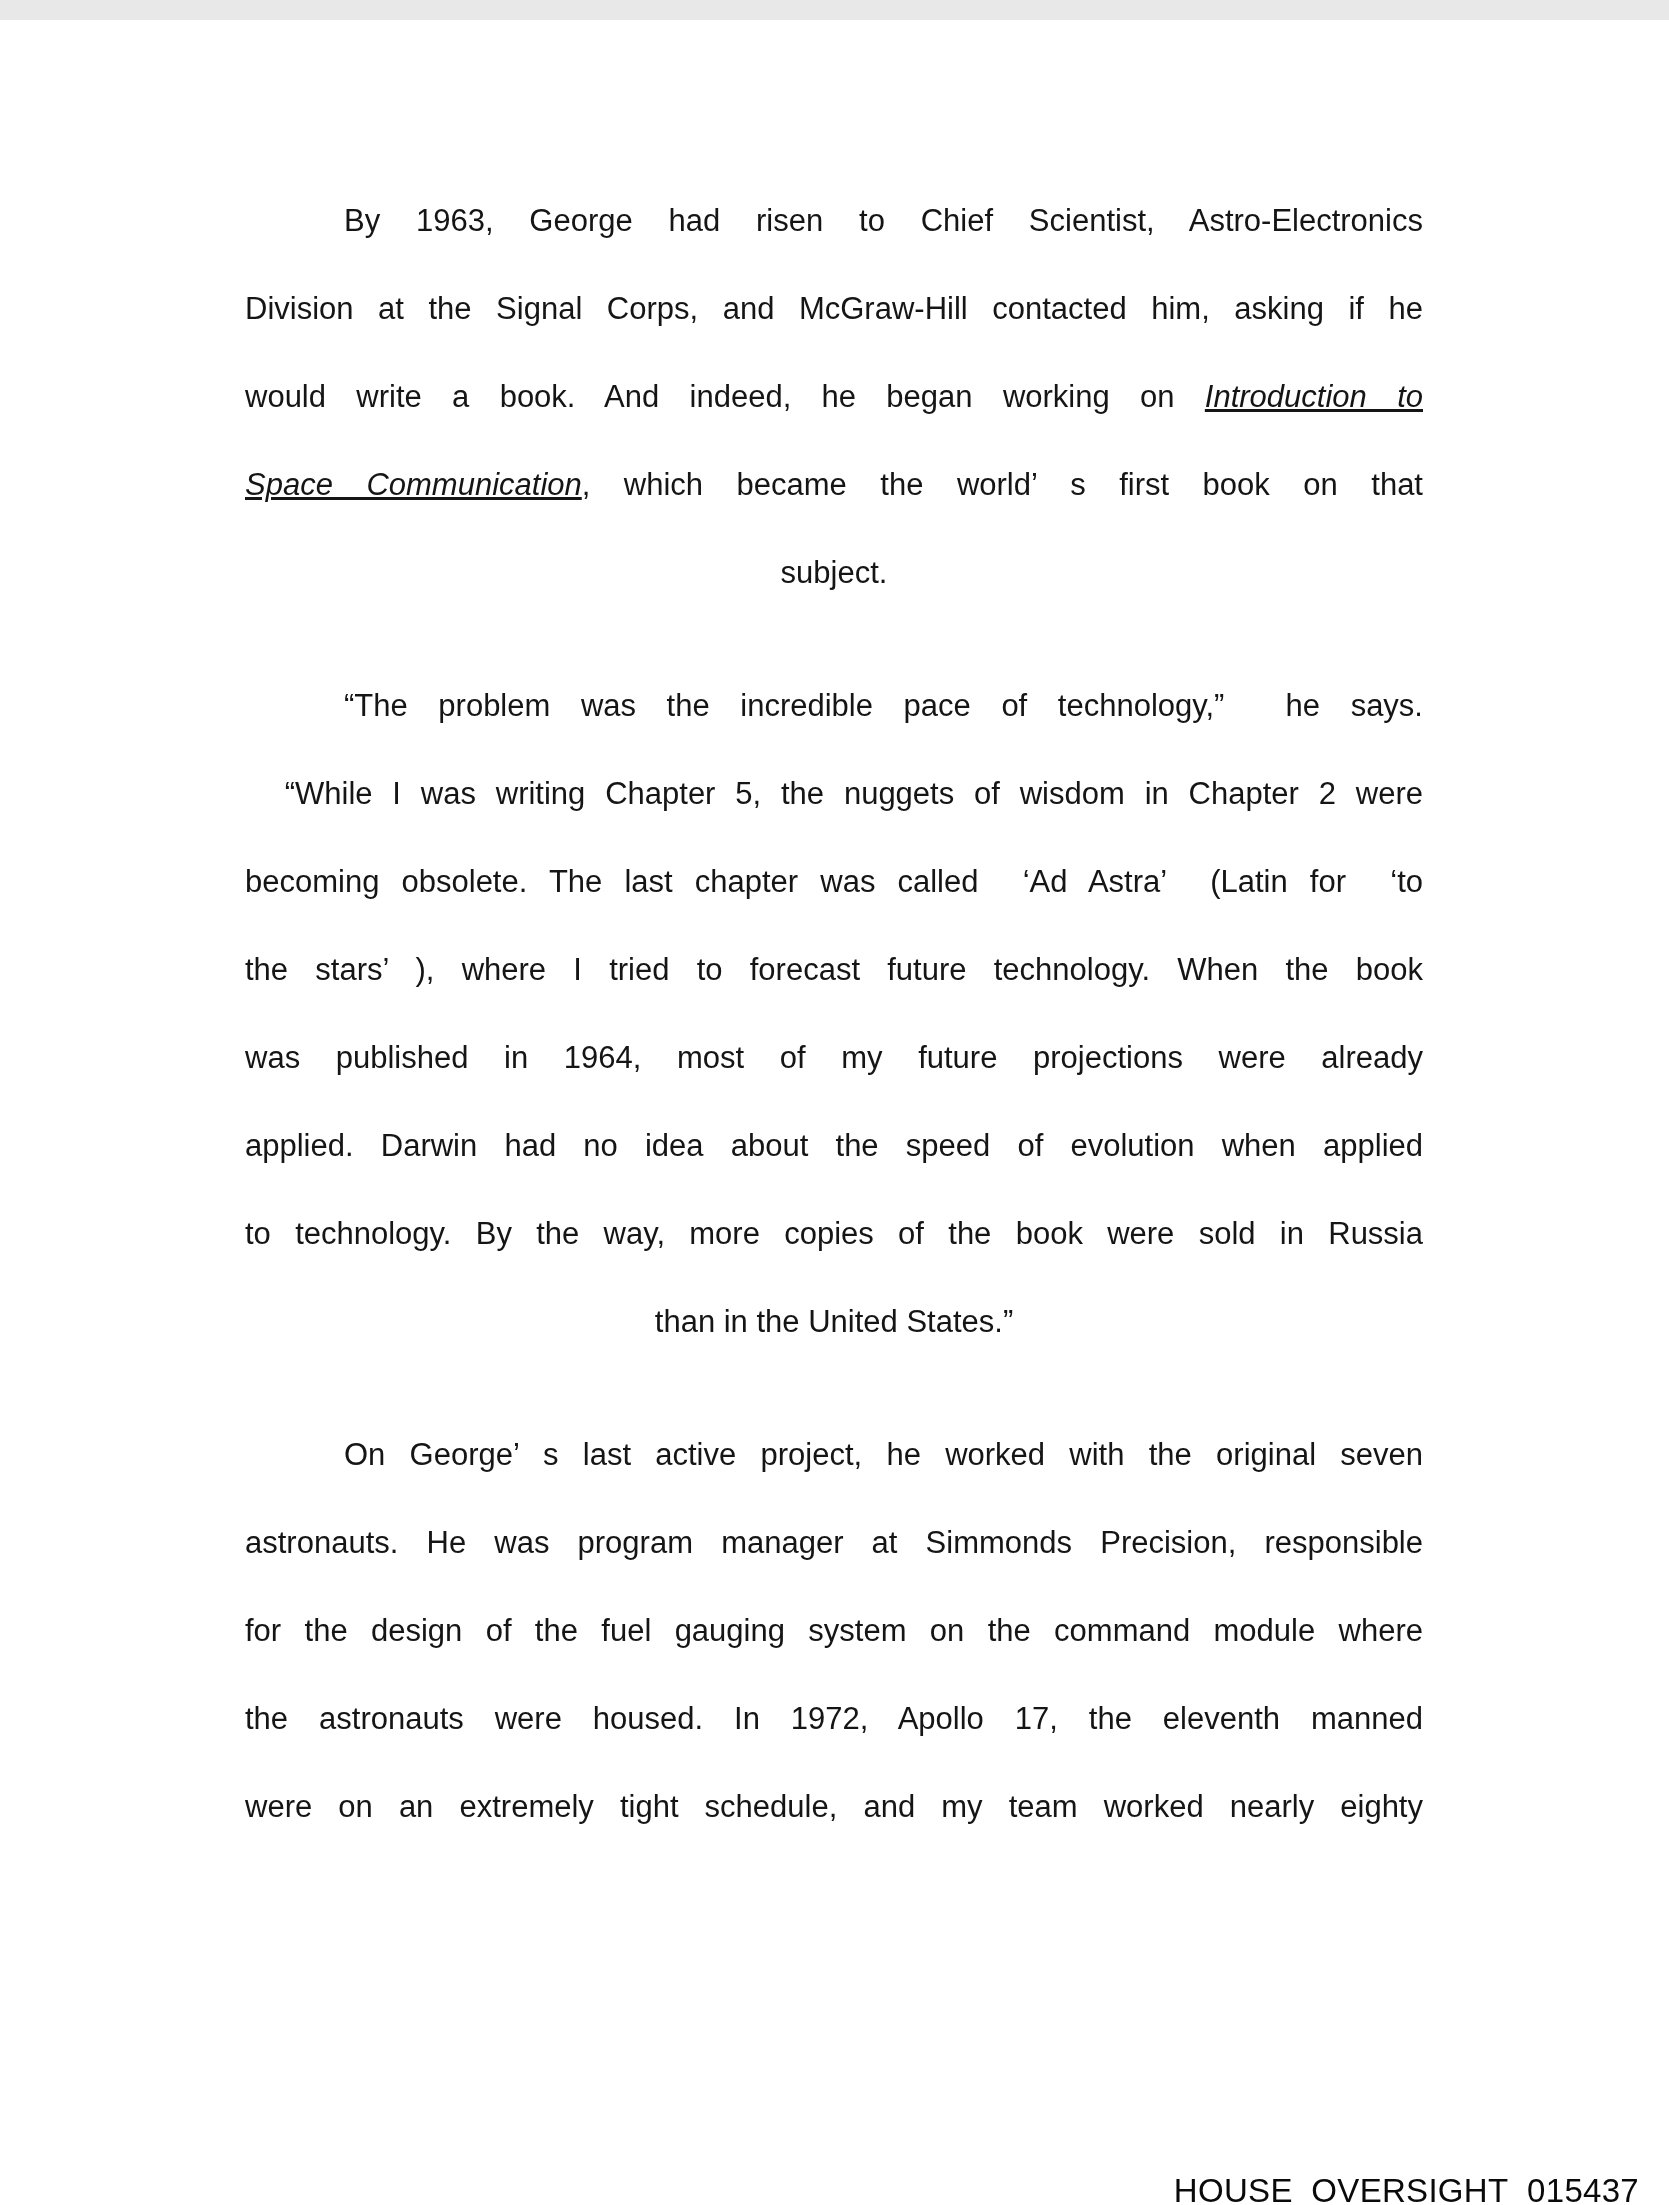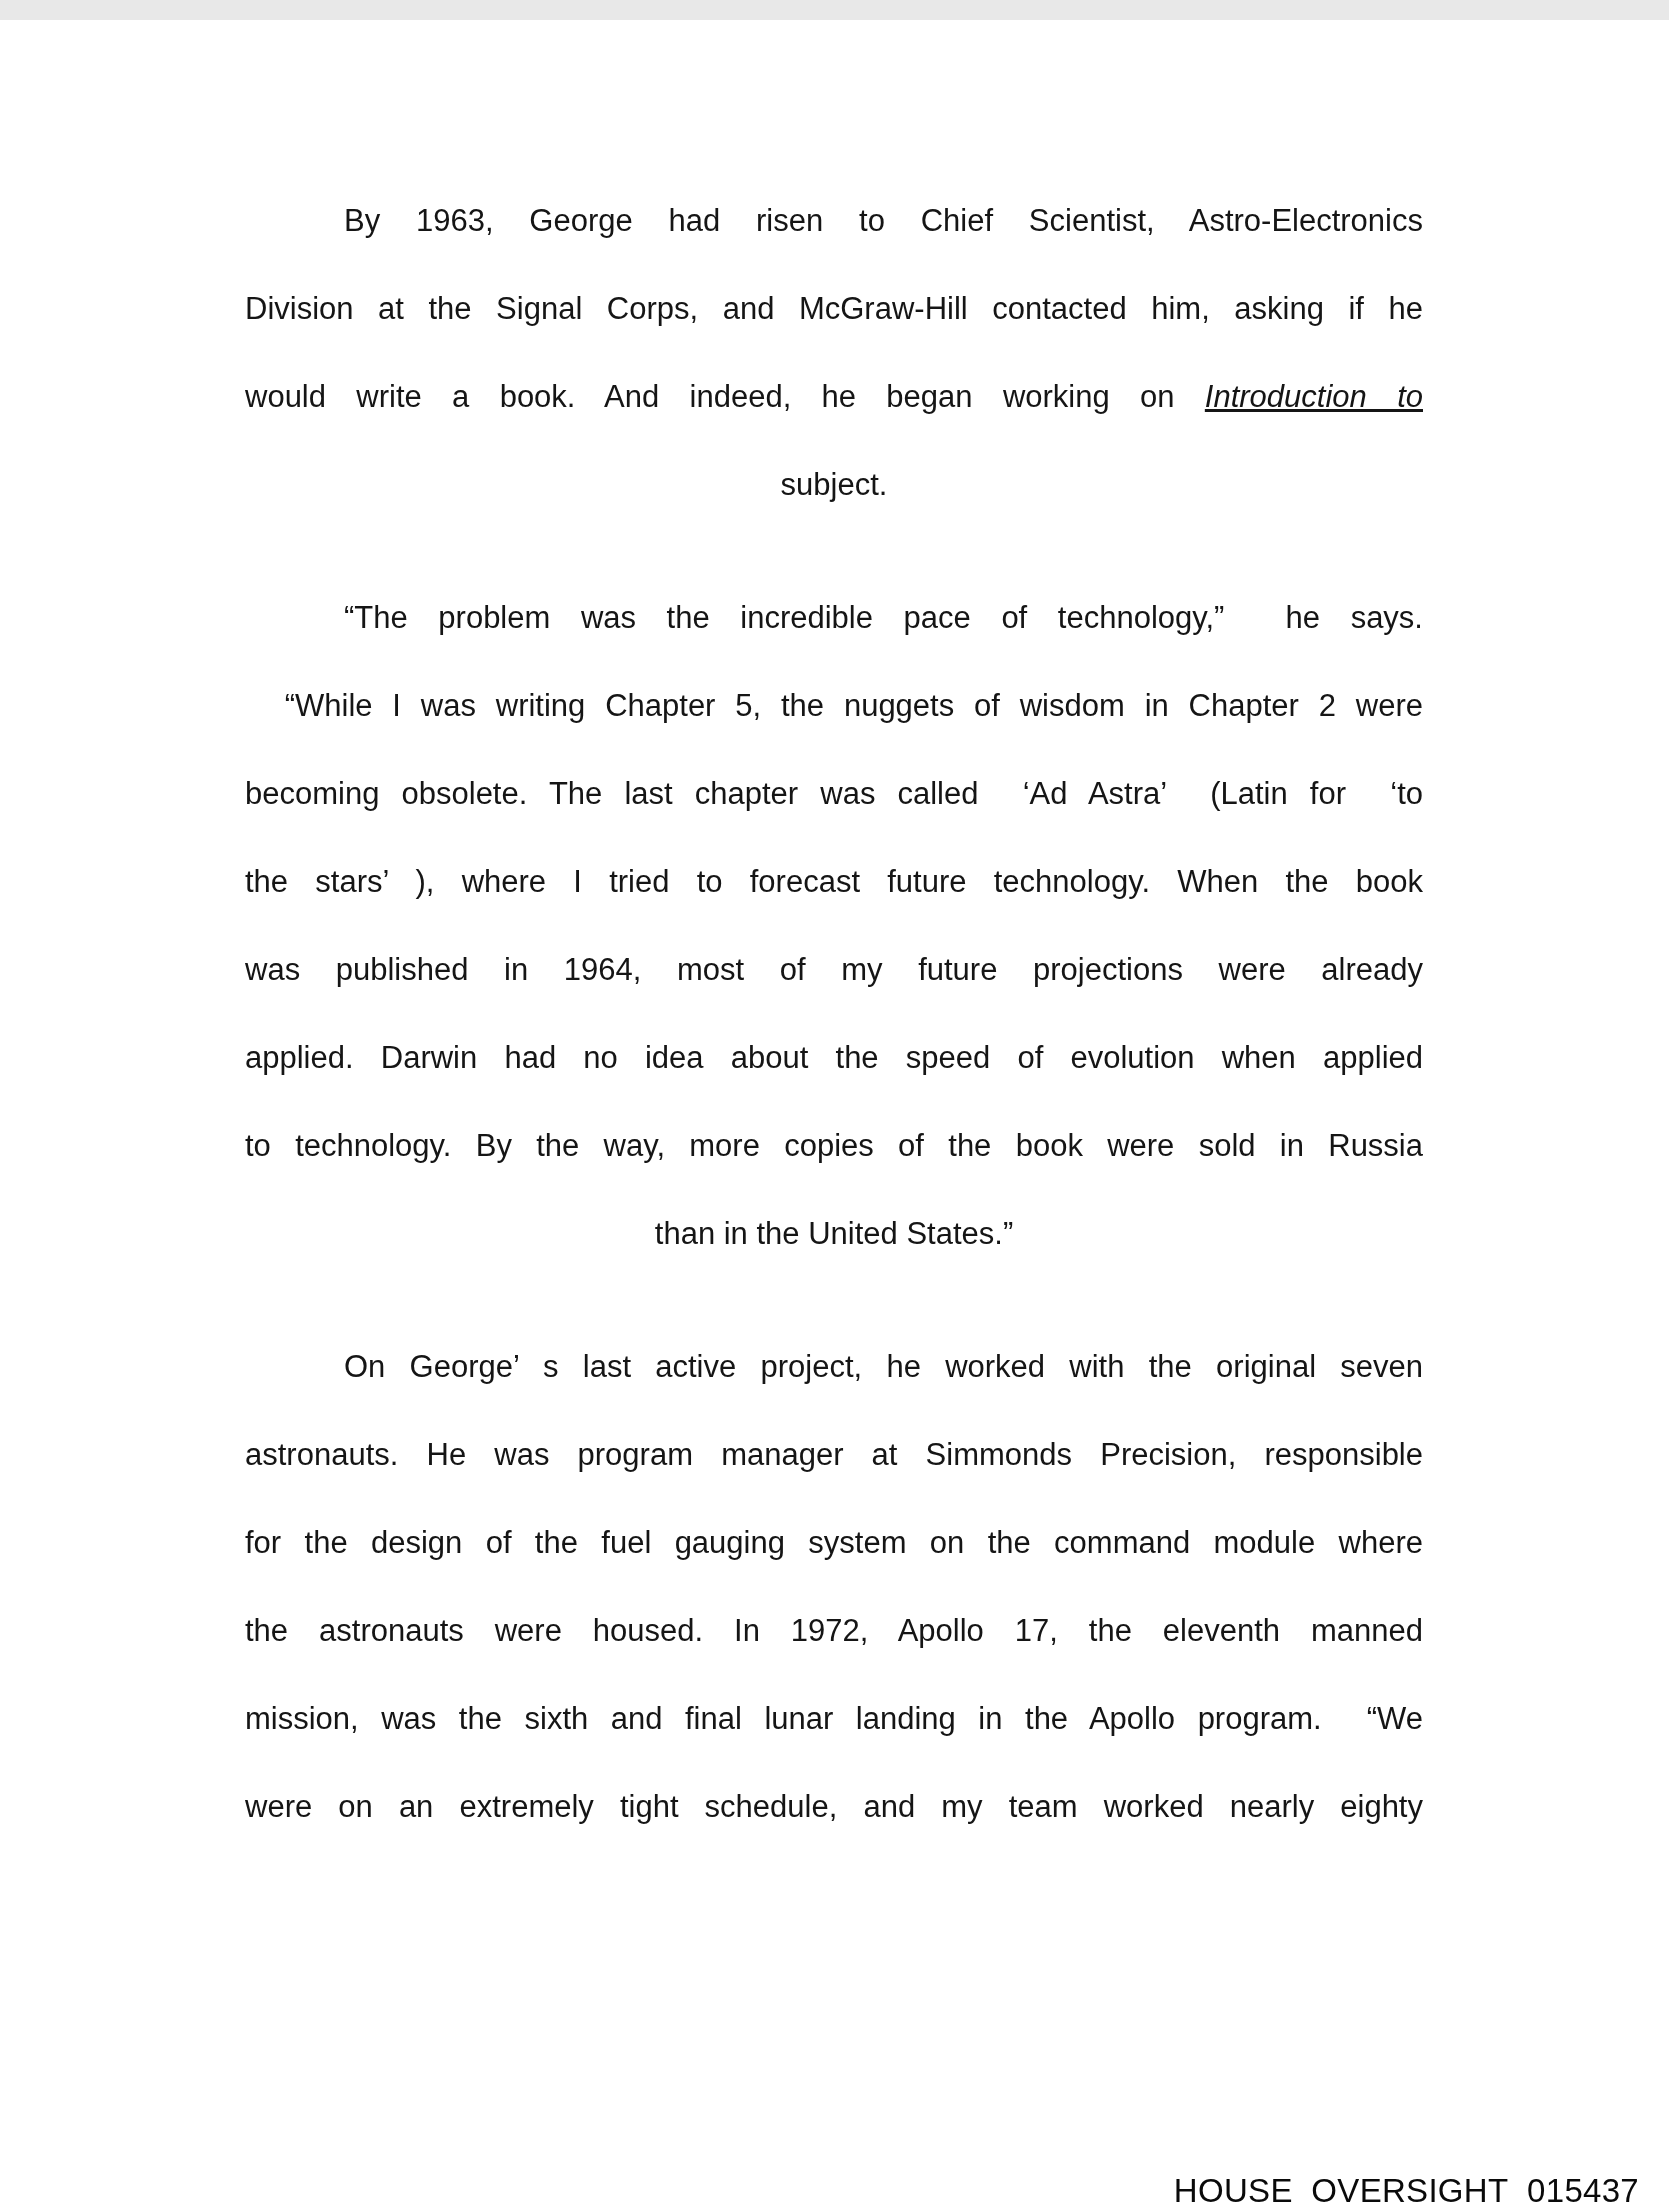--- a/index.html
+++ b/index.html
@@ -58,36 +58,36 @@
 </style>
 </head>
 <body>
 
 <div class="page">
   <div class="doc-body">
       <div class="paragraph">
         <div class="line justify indent"><span>By 1963, George had risen to Chief Scientist, Astro-Electronics</span></div>
         <div class="line justify"><span>Division at the Signal Corps, and McGraw-Hill contacted him, asking if he</span></div>
         <div class="line justify"><span>would write a book. And indeed, he began working on </span><em>Introduction to</em></div>
+        <div class="line justify"><em>Space Communication</em><span>, which became the world’ s first book on that</span></div>
         <div class="line"><span>subject.</span></div>
       </div>
       <div class="paragraph">
         <div class="line justify indent"><span>“The problem was the incredible pace of technology,” &nbsp;he says.</span></div>
         <div class="line justify"><span>&nbsp;&nbsp;“While I was writing Chapter 5, the nuggets of wisdom in Chapter 2 were</span></div>
         <div class="line justify"><span>becoming obsolete. The last chapter was called &nbsp;‘Ad Astra’ &nbsp;(Latin for &nbsp;‘to</span></div>
         <div class="line justify"><span>the stars’ ), where I tried to forecast future technology. When the book</span></div>
         <div class="line justify"><span>was published in 1964, most of my future projections were already</span></div>
         <div class="line justify"><span>applied. Darwin had no idea about the speed of evolution when applied</span></div>
         <div class="line justify"><span>to technology. By the way, more copies of the book were sold in Russia</span></div>
         <div class="line"><span>than in the United States.”</span></div>
       </div>
       <div class="paragraph">
         <div class="line justify indent"><span>On George’ s last active project, he worked with the original seven</span></div>
         <div class="line justify"><span>astronauts. He was program manager at Simmonds Precision, responsible</span></div>
         <div class="line justify"><span>for the design of the fuel gauging system on the command module where</span></div>
         <div class="line justify"><span>the astronauts were housed. In 1972, Apollo 17, the eleventh manned</span></div>
-        <div class="line justify"><span>mission, was the sixth and final lunar landing in the Apollo program. &nbsp;“We</span></div>
         <div class="line justify"><span>were on an extremely tight schedule, and my team worked nearly eighty</span></div>
       </div>
     </div>
   <div class="footer-stamp">HOUSE_OVERSIGHT_015437</div>
 </div>
 
 
 </body></html>

